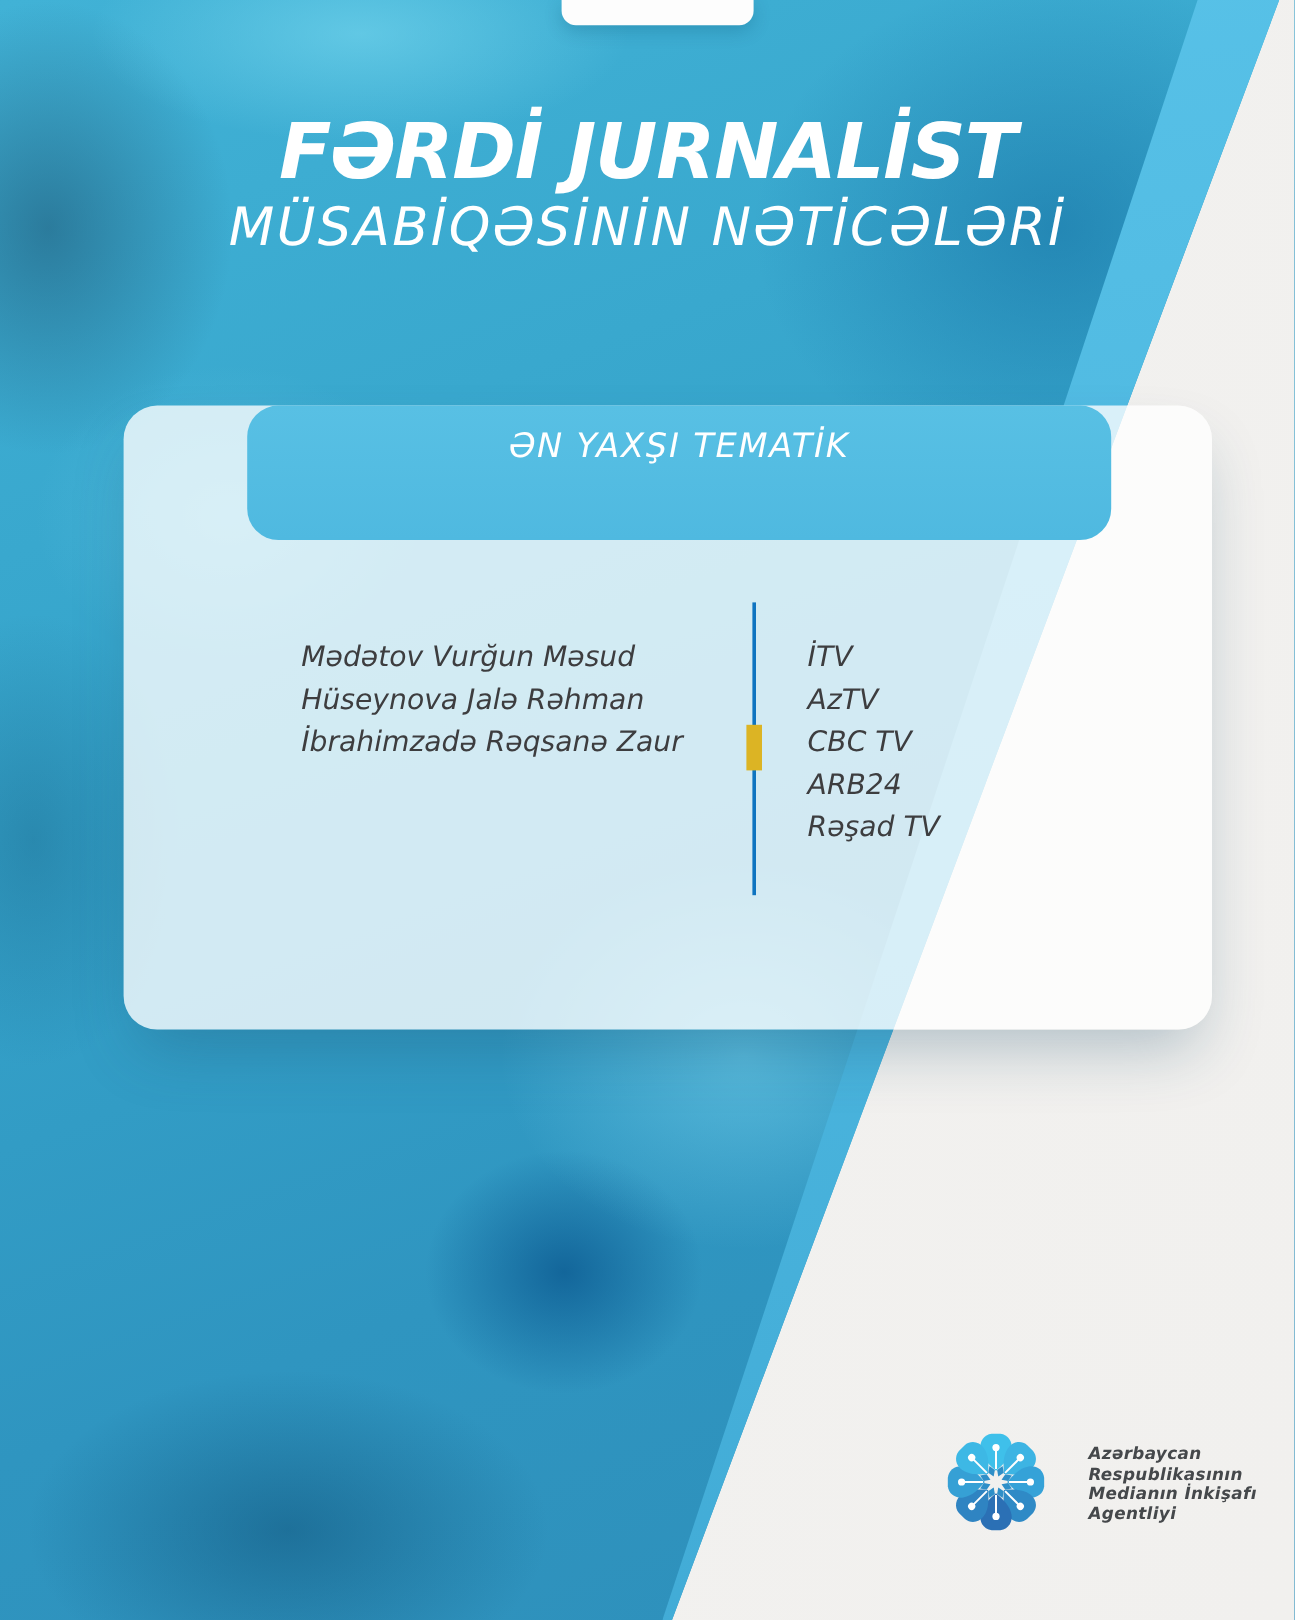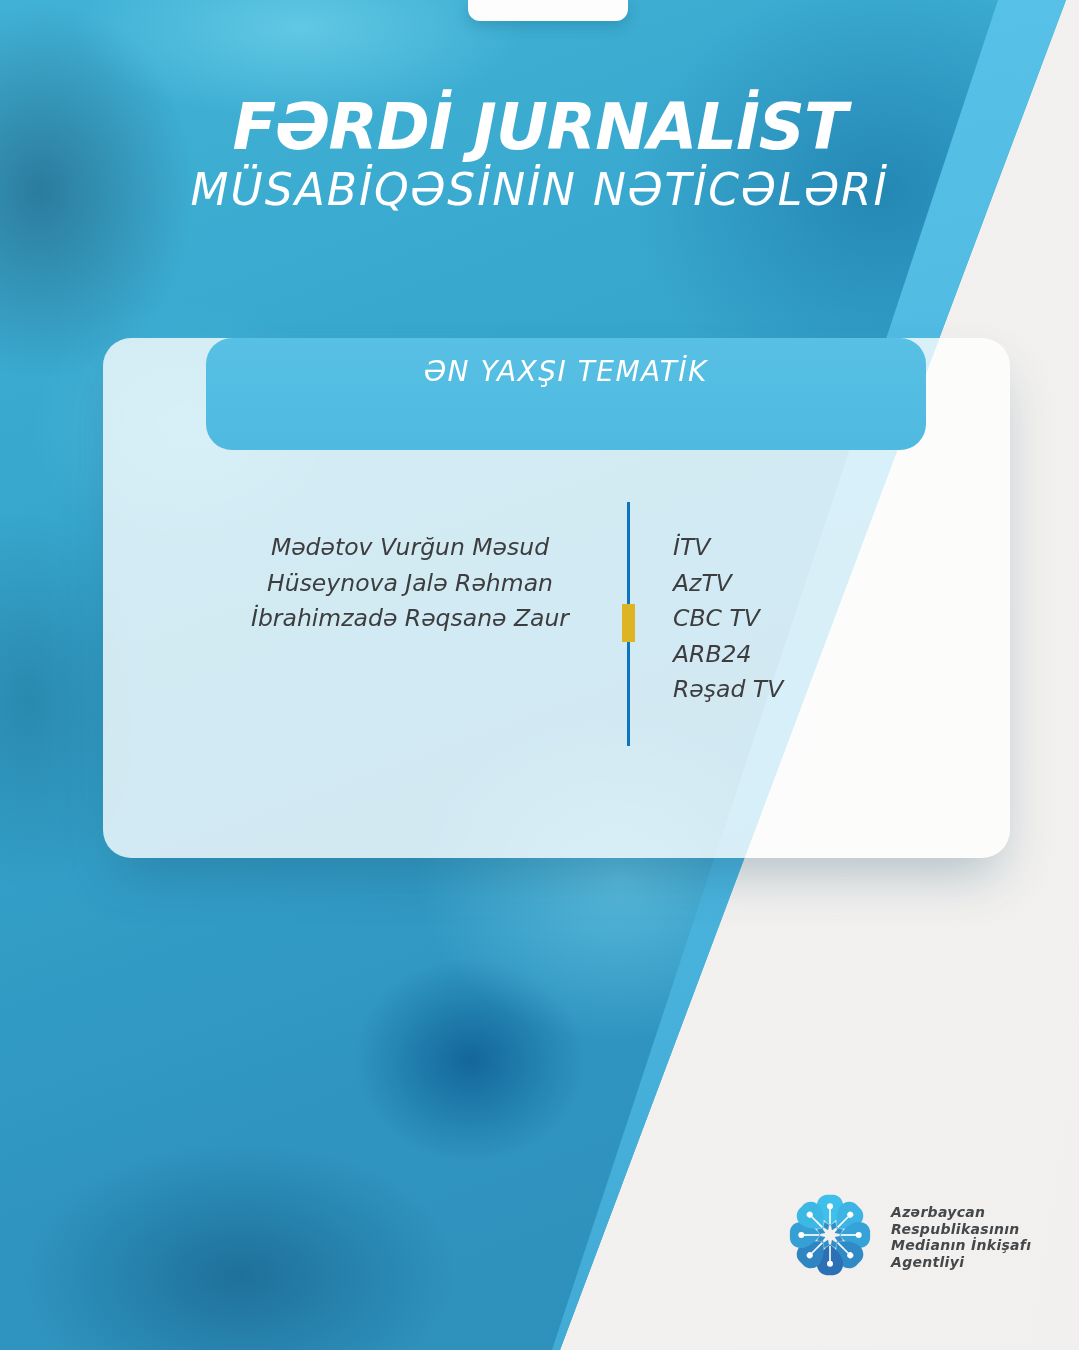--- a/index.html
+++ b/index.html
@@ -62,33 +62,33 @@
   .card-header{
     position:absolute;left:103px;top:0;width:720px;height:112px;
     background:linear-gradient(180deg,#58c0e4 0%,#4fb9e0 100%);
     border-radius:26px;
     color:#ffffff;text-align:center;
     font-size:28px;line-height:42px;font-weight:500;letter-spacing:1.5px;
     padding-top:13px;box-sizing:border-box;
   }
   .rows{position:absolute;top:192px;color:#3d3d3f;font-size:23.5px;font-weight:500;}
   .rows > div{height:35.5px;line-height:35.5px;white-space:nowrap;}
-  .names-col{left:148px;text-align:center;}
+  .names-col{left:148px;}
   .channels-col{left:570px;}
   .divider{
     position:absolute;left:524px;top:164px;width:3px;height:244px;
     background:#0f74c0;
   }
   .marker{
     position:absolute;left:-5px;top:102px;width:13px;height:38px;
     background:#dcb424;display:block;
   }
   .footer{
     position:absolute;left:787px;top:1192px;
-    display:flex;align-items:flex-start;
+    display:flex;align-items:flex-start;gap:16px;
   }
   .logo{width:86px;height:86px;flex:0 0 auto;}
   .org{
     margin-left:18px;margin-top:12px;
     color:#45484b;font-size:14px;line-height:16.5px;
     font-weight:600;letter-spacing:.3px;
   }
 </style>
 </head>
 <body>

